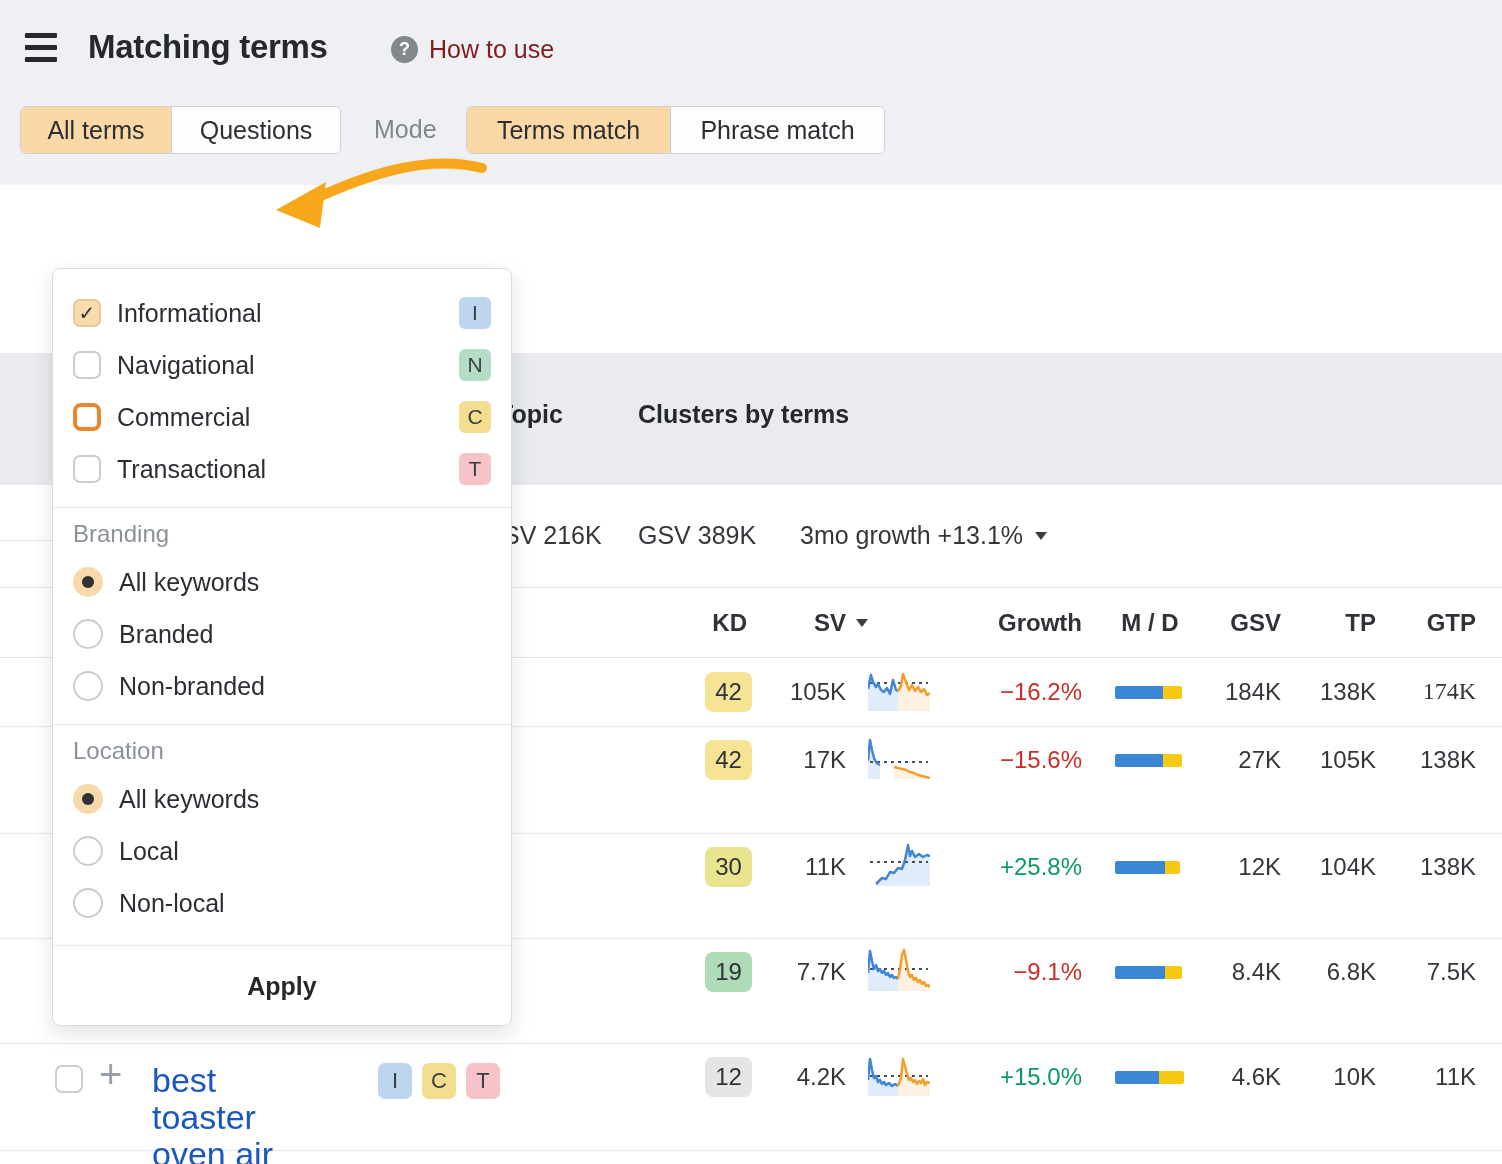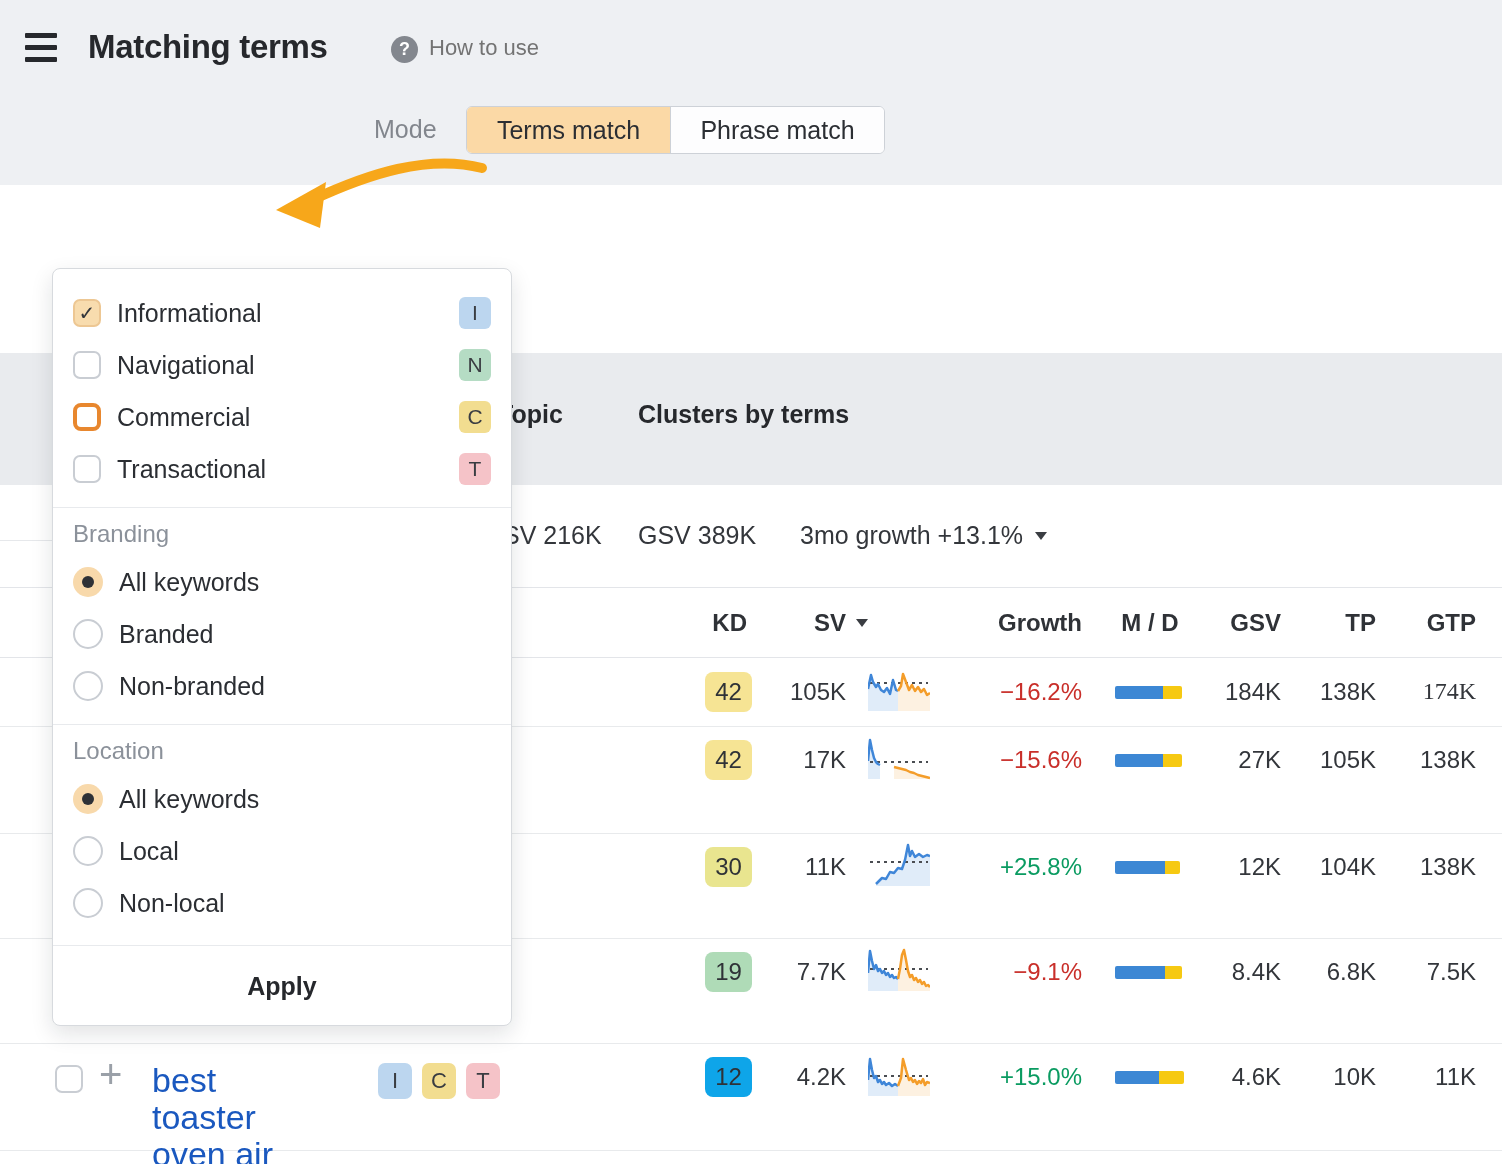--- a/index.html
+++ b/index.html
@@ -8,21 +8,21 @@
     font-family:"Liberation Sans","DejaVu Sans",sans-serif;color:#2b2e33;
   }
   
   .top-zone{position:absolute;left:0;top:0;width:1502px;height:185px;background:#eef0f3;}
   .hamburger{position:absolute;left:25px;top:33px;width:32px;height:30px;cursor:pointer;}
   .hamburger span{position:absolute;left:0;width:32px;height:5px;background:#26282c;border-radius:1px;}
   .hamburger span:nth-child(1){top:0;} .hamburger span:nth-child(2){top:12px;} .hamburger span:nth-child(3){top:24px;}
   .page-title{position:absolute;left:88px;top:28px;font-size:33px;font-weight:bold;color:#26282c;letter-spacing:-.3px;}
   .help-circle{position:absolute;left:391px;top:36px;width:27px;height:27px;border-radius:50%;background:#83878e;color:#fff;
     display:flex;align-items:center;justify-content:center;font-size:18px;font-weight:bold;}
-  .help-label{position:absolute;left:429px;top:35px;font-size:22px;color:#737373;}
+  .help-label{position:absolute;left:429px;top:35px;font-size:25px;color:#7f1d1d;}
   .seg{position:absolute;top:106px;height:46px;display:flex;border:1px solid #cdd1d7;border-radius:6px;overflow:hidden;background:#fff;}
   .seg .seg-btn{display:flex;align-items:center;justify-content:center;font-size:25px;color:#2b2e33;background:#fdfdfe;cursor:pointer;}
   .seg .seg-btn + .seg-btn{border-left:1px solid #cdd1d7;}
   .seg .seg-btn.active{background:#fbd9a6;}
   .mode-label{position:absolute;left:374px;top:115px;font-size:25px;color:#82868d;}
   
   .filter-zone{position:absolute;left:0;top:185px;width:1502px;height:168px;background:#fff;}
   .chip{position:absolute;left:55px;top:212px;height:46px;width:245px;background:#fbd9a6;border-radius:8px;
     display:flex;align-items:center;box-sizing:border-box;}
   .chip .chip-label{margin-left:20px;font-size:24px;color:#2b2e33;}
@@ -83,20 +83,24 @@
 <div class="top-zone">
   <div class="hamburger">
       <span></span>
       <span></span>
       <span></span>
     </div>
   <div class="page-title">Matching terms</div>
   <div class="help-circle">?</div>
   <div class="help-label">How to use</div>
 
+  <div class="seg" style="left:20px;">
+    <div class="seg-btn active" style="width:150px;">All terms</div>
+    <div class="seg-btn" style="width:168px;">Questions</div>
+  </div>
   <div class="mode-label">Mode</div>
   <div class="seg" style="left:466px;">
     <div class="seg-btn active" style="width:203px;">Terms match</div>
     <div class="seg-btn" style="width:213px;">Phrase match</div>
   </div>
 </div>
 
 <div class="filter-zone">
   <div class="chip">
     <span class="chip-label">Intents:</span>
@@ -230,21 +234,21 @@
       <div class="cell" style="left: 952px; top: 19px; width: 130px; color: rgb(201, 47, 42);">−9.1%</div>
       <div class="mdbar">
         <span class="b" style="width: 50px;"></span>
         <span class="y" style="width: 17px;"></span>
       </div>
       <div class="cell" style="left: 1181px; top: 19px; width: 100px;">8.4K</div>
       <div class="cell" style="left: 1276px; top: 19px; width: 100px;">6.8K</div>
       <div class="cell" style="left: 1376px; top: 19px; width: 100px;">7.5K</div>
     </div>
     <div class="trow" style="height: 107px;">
-      <div class="kd-badge" style="background: #0ea5e9;">12</div>
+      <div class="kd-badge" style="background: #e5e5e5;">12</div>
       <div class="cell" style="left: 746px; top: 19px; width: 100px;">4.2K</div>
       <svg viewBox="0 0 62 48" width="62" height="48" style="position: absolute; left: 868px; top: 8px;">
         <polygon points="0,28 2,7 4,18 6,26 8,24 10,30 12,28 14,32 16,30 18,33 21,31 24,34 27,32 30,34 30,44 0,44" fill="rgba(63,134,216,0.16)"></polygon>
         <polygon points="30,34 33,26 35,7 38,18 41,28 43,26 45,30 47,28 49,32 51,29 53,31 55,27 57,33 59,30 62,31 62,44 30,44" fill="rgba(244,157,42,0.14)"></polygon>
         <line x1="2" x2="60" y1="24" y2="24" stroke="#4a4d52" stroke-width="2" stroke-dasharray="3 4"></line>
         <polyline points="0,28 2,7 4,18 6,26 8,24 10,30 12,28 14,32 16,30 18,33 21,31 24,34 27,32 30,34" fill="none" stroke="#3f86d8" stroke-width="2.5" stroke-linejoin="round"></polyline>
         <polyline points="30,34 33,26 35,7 38,18 41,28 43,26 45,30 47,28 49,32 51,29 53,31 55,27 57,33 59,30 62,31" fill="none" stroke="#f49d2a" stroke-width="2.5" stroke-linejoin="round"></polyline>
       </svg>
       <div class="cell" style="left: 952px; top: 19px; width: 130px; color: rgb(10, 155, 97);">+15.0%</div>
       <div class="mdbar">

